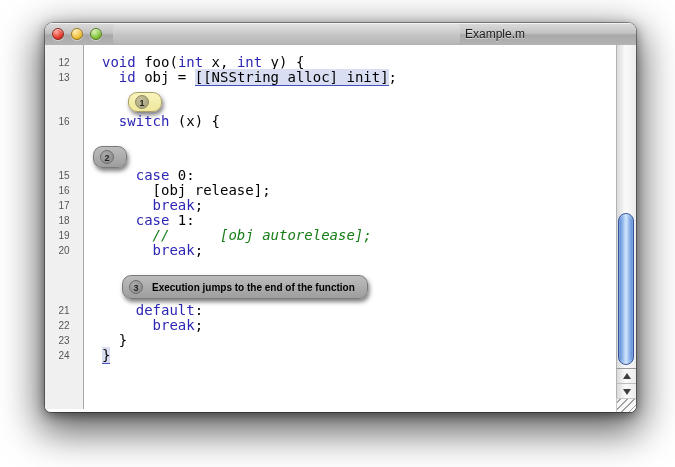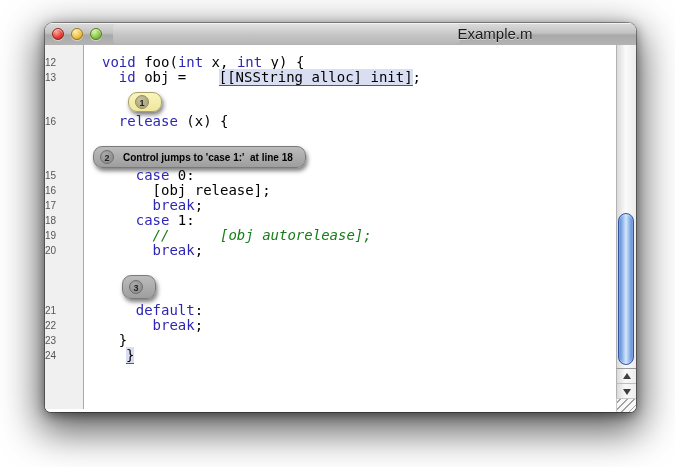--- a/index.html
+++ b/index.html
@@ -7,39 +7,39 @@
   .window{position:absolute;left:45px;top:23px;width:591px;height:389px;
           border-radius:8px 8px 6px 6px;overflow:hidden;background:#fff;
           box-shadow:0 0 0 1px rgba(0,0,0,0.35),0 14px 38px 6px rgba(0,0,0,0.62),0 3px 12px rgba(0,0,0,0.45);}
   
   .titlebar{position:absolute;left:0;top:0;right:0;height:22px;
             background:linear-gradient(#dcdcdc,#c3c3c3 45%,#a9a9a9 55%,#b3b3b3);
             border-bottom:1px solid #6e6e6e;box-shadow:inset 0 1px 0 rgba(255,255,255,0.65);}
   .tb-band{position:absolute;left:68px;top:1px;width:347px;height:20px;border-radius:4px;
            background:linear-gradient(#e3e3e3,#c9c9c9 50%,#b8b8b8);opacity:.9;}
   .title{position:absolute;left:385px;top:0;width:130px;height:22px;line-height:22px;
-         text-align:center;font-size:15px;color:#1b1b1b;text-shadow:0 1px 0 rgba(255,255,255,0.5);}
+         text-align:center;font-size:12px;color:#1b1b1b;text-shadow:0 1px 0 rgba(255,255,255,0.5);}
   .traffic{position:absolute;left:7px;top:5px;display:flex;gap:7px;}
   .light{width:12px;height:12px;border-radius:50%;box-shadow:inset 0 1px 1px rgba(255,255,255,0.7),0 1px 1px rgba(255,255,255,0.5);}
   .light.red{background:radial-gradient(circle at 35% 30%,#ffa79c,#e33a2e 60%,#a81a0f);border:1px solid #92241a;box-sizing:border-box;}
   .light.yellow{background:radial-gradient(circle at 35% 30%,#ffeeb0,#efbf3a 60%,#bd8d20;);border:1px solid #97781c;box-sizing:border-box;background:radial-gradient(circle at 35% 30%,#ffeeb0,#efbf3a 60%,#bd8d20);}
   .light.green{background:radial-gradient(circle at 35% 30%,#d7f2ae,#85c43e 60%,#55992a);border:1px solid #537d1e;box-sizing:border-box;}
   
   .content{position:absolute;left:0;top:22px;right:0;bottom:0;background:#fff;}
   #code-rows{position:absolute;left:0;top:0;right:20px;bottom:0;overflow:hidden;}
   .gutter-bg{position:absolute;left:0;top:0;bottom:3px;width:38px;background:#f0f0f0;border-right:1px solid #a8a8a8;}
   .crow{position:relative;display:flex;height:15px;line-height:15px;white-space:pre;}
   .crow.partial{height:10px;overflow:hidden;}
   .crow.partial .lnum{margin-top:-12px;}
-  .lnum{width:38px;box-sizing:border-box;text-align:left;flex:none;
+  .lnum{width:38px;box-sizing:border-box;text-align:center;flex:none;
         font-size:10px;color:#555;}
   .ctext{padding-left:19px;font-family:"DejaVu Sans Mono",monospace;font-size:14px;color:#000;}
   .tk-kw{color:#2d26b5;}
   .tk-cm{color:#177d17;font-style:italic;text-align:right;}
-  .tk-mark{background:#d9def3;border-bottom:1.5px solid #4350bf;margin-left:24px;}
+  .tk-mark{background:#d9def3;border-bottom:1.5px solid #4350bf;}
   
   .bubble{position:relative;display:inline-flex;align-items:center;gap:9px;padding:0 12px 0 6px;
           border-radius:9px;box-shadow:1.5px 3px 4px rgba(0,0,0,0.5);box-sizing:border-box;
           font-size:10px;font-weight:bold;color:#000;}
   .bubble .btext{white-space:pre;}
   .bubble.yellow{background:linear-gradient(#f9f4bc,#efe79c);border:1px solid #a8a169;}
   .bubble.gray{background:linear-gradient(#bcbcbc,#9e9e9e);border:1px solid #7a7a7a;}
   .bnum{flex:none;width:14px;height:14px;border-radius:50%;text-align:center;line-height:14px;
         font-size:9px;font-weight:bold;color:#222;}
   .bubble.yellow .bnum{background:radial-gradient(circle at 35% 30%,#c6c19a,#a29d75);border:1px solid #8f8a64;box-sizing:border-box;}
@@ -75,25 +75,25 @@
       <span class="light green"></span>
     </div>
     <div class="title">Example.m</div>
   </div>
 
   <div class="content">
     <div id="code-rows">
       <div class="gutter-bg"></div>
     <div class="crow partial"><span class="lnum">11</span><span class="ctext"></span></div><div class="crow"><span class="lnum">12</span><span class="ctext"><span class="tk-kw">void</span><span class="tk-pl"> foo(</span><span class="tk-kw">int</span><span class="tk-pl"> x, </span><span class="tk-kw">int</span><span class="tk-pl"> y) {</span></span></div><div class="crow"><span class="lnum">13</span><span class="ctext"><span class="tk-pl">  </span><span class="tk-kw">id</span><span class="tk-pl"> obj = </span><span class="tk-mark">[[NSString alloc] init]</span><span class="tk-pl">;</span></span></div><div class="bubble yellow" style="margin-left: 83px; margin-top: 7px; margin-bottom: 2px; height: 20px;">
           <span class="bnum">1</span>
-        </div><div class="crow"><span class="lnum">16</span><span class="ctext"><span class="tk-pl">  </span><span class="tk-kw">release</span><span class="tk-pl"> (x) {</span></span></div><div class="bubble gray" style="margin-left: 48px; margin-top: 17px; margin-bottom: 0px; height: 22px;">
+        </div><div class="crow"><span class="lnum">16</span><span class="ctext"><span class="tk-pl">  </span><span class="tk-kw">switch</span><span class="tk-pl"> (x) {</span></span></div><div class="bubble gray" style="margin-left: 48px; margin-top: 17px; margin-bottom: 0px; height: 22px;">
           <span class="bnum">2</span>
-          <span class="btext">Control jumps to 'case 1:'  at line 18</span>
         </div><div class="crow"><span class="lnum">15</span><span class="ctext"><span class="tk-pl">    </span><span class="tk-kw">case</span><span class="tk-pl"> 0:</span></span></div><div class="crow"><span class="lnum">16</span><span class="ctext"><span class="tk-pl">      [obj release];</span></span></div><div class="crow"><span class="lnum">17</span><span class="ctext"><span class="tk-pl">      </span><span class="tk-kw">break</span><span class="tk-pl">;</span></span></div><div class="crow"><span class="lnum">18</span><span class="ctext"><span class="tk-pl">    </span><span class="tk-kw">case</span><span class="tk-pl"> 1:</span></span></div><div class="crow"><span class="lnum">19</span><span class="ctext"><span class="tk-cm">      //      [obj autorelease];</span></span></div><div class="crow"><span class="lnum">20</span><span class="ctext"><span class="tk-pl">      </span><span class="tk-kw">break</span><span class="tk-pl">;</span></span></div><div class="bubble gray" style="margin-left: 77px; margin-top: 17px; margin-bottom: 4px; height: 24px;">
           <span class="bnum">3</span>
+          <span class="btext">Execution jumps to the end of the function</span>
         </div><div class="crow"><span class="lnum">21</span><span class="ctext"><span class="tk-pl">    </span><span class="tk-kw">default</span><span class="tk-pl">:</span></span></div><div class="crow"><span class="lnum">22</span><span class="ctext"><span class="tk-pl">      </span><span class="tk-kw">break</span><span class="tk-pl">;</span></span></div><div class="crow"><span class="lnum">23</span><span class="ctext"><span class="tk-pl">  }</span></span></div><div class="crow"><span class="lnum">24</span><span class="ctext"><span class="tk-mark">}</span></span></div></div>
 
     <div class="vscroll">
       <div class="vtrack"></div>
       <div class="vthumb"></div>
       <div class="varrows">
         <div class="arrow up">
             <span class="tri up"></span>
           </div>
         <div class="arrow down">

